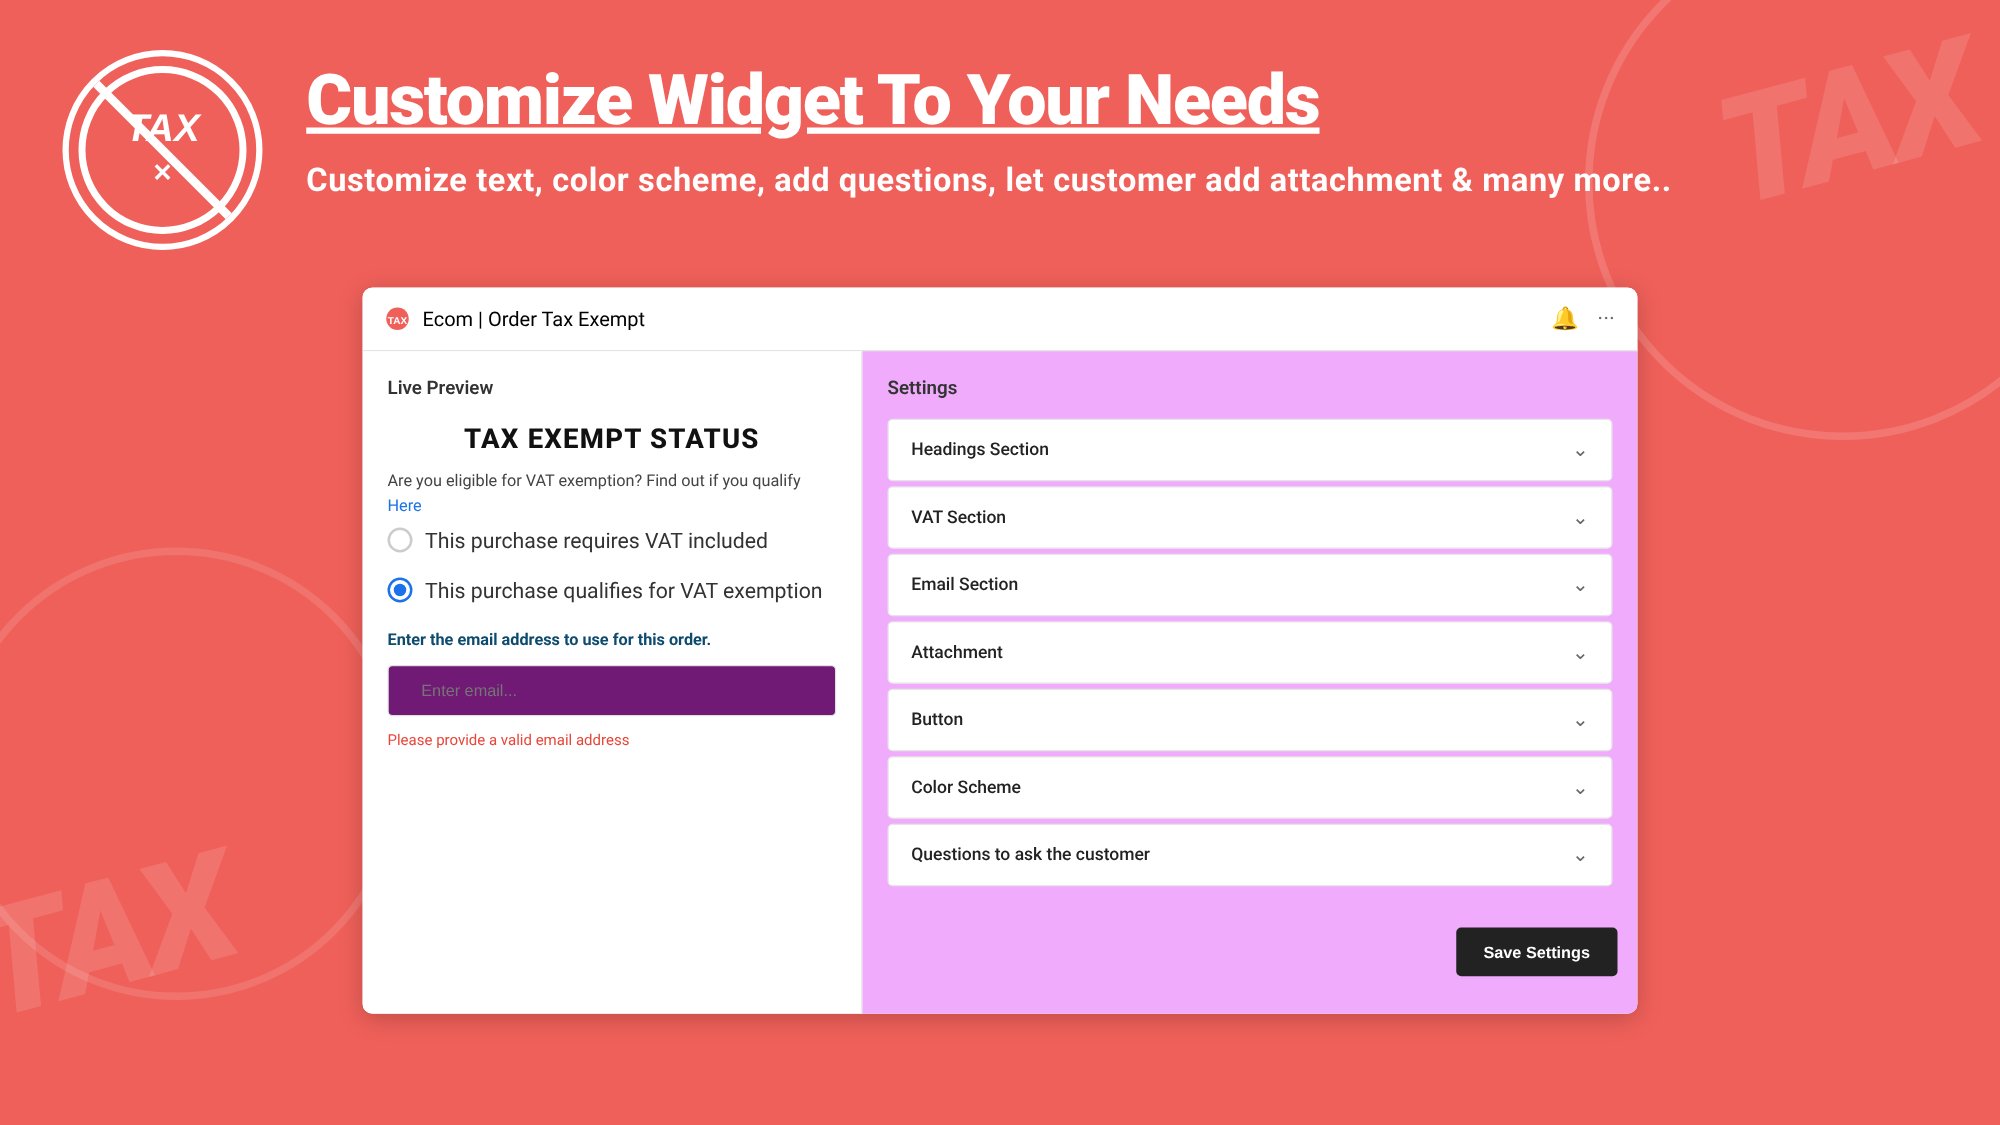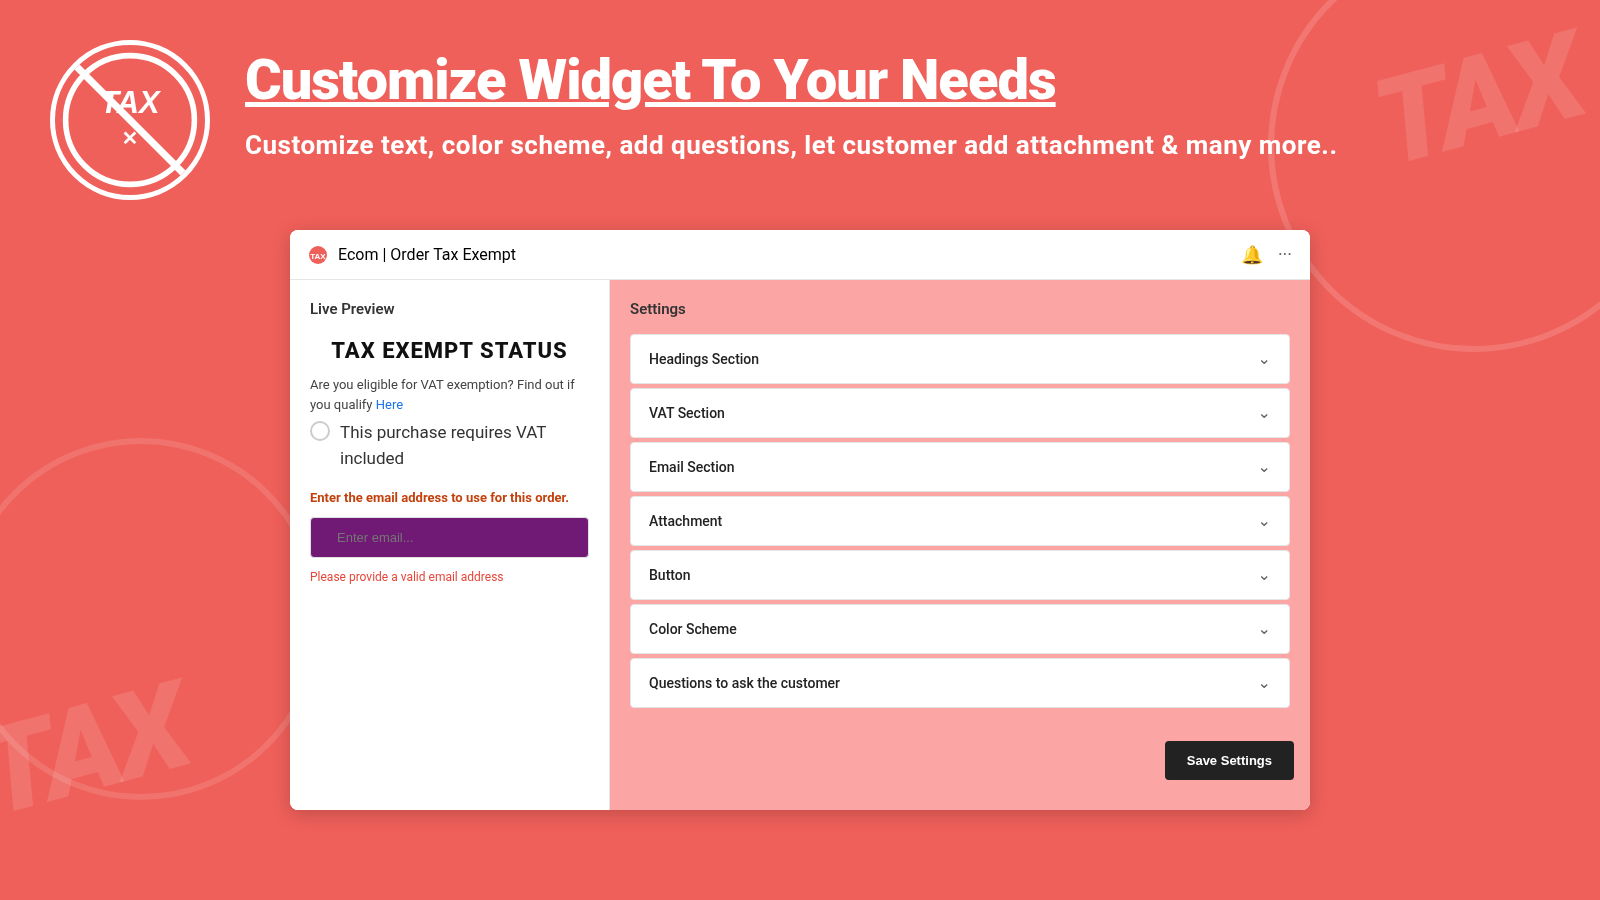--- a/index.html
+++ b/index.html
@@ -157,21 +157,21 @@
     }
 
     
     .app-body {
       display: flex;
       height: 530px;
     }
 
     
     .left-panel {
-      width: 320px;
+      width: 400px;
       flex-shrink: 0;
       background: white;
       border-right: 1px solid #e5e5e5;
       padding: 20px;
       overflow-y: auto;
     }
     .panel-title {
       font-size: 15px;
       font-weight: 600;
       color: #333;
@@ -237,21 +237,21 @@
       line-height: 1.5;
     }
 
     
     .email-section {
       margin-top: 18px;
     }
     .email-label {
       font-size: 13px;
       font-weight: 700;
-      color: #c2410c;
+      color: #0c4a6e;
       margin-bottom: 10px;
       line-height: 1.4;
     }
     .email-input {
       width: 100%;
       padding: 12px 26px;
       border: 1px solid #e0e0e0;
       border-radius: 4px;
       font-size: 13px;
       color: #999;
@@ -259,21 +259,21 @@
       margin-bottom: 12px;
     }
     .email-error {
       color: #e8463a;
       font-size: 12px;
     }
 
     
     .right-panel {
       flex: 1;
-      background: #fca5a5;
+      background: #f0abfc;
       padding: 20px;
       overflow-y: auto;
       position: relative;
     }
     .settings-title {
       font-size: 15px;
       font-weight: 600;
       color: #333;
       margin-bottom: 16px;
     }
@@ -374,20 +374,24 @@
           <div class="widget-title">TAX EXEMPT STATUS</div>
           <div class="widget-description">
             <span>Are you eligible for VAT exemption? Find out if you qualify </span><a href="#">Here</a>
           </div>
 
           <div class="radio-option">
             <div class="radio-circle"></div>
             <span class="radio-label">This purchase requires VAT included</span>
           </div>
 
+          <div class="radio-option">
+            <div class="radio-circle checked"></div>
+            <span class="radio-label">This purchase qualifies for VAT exemption</span>
+          </div>
 
           <div class="email-section">
             <div class="email-label">Enter the email address to use for this order.</div>
             <input class="email-input" type="email" placeholder="Enter email..." style="">
             <div class="email-error">Please provide a valid email address</div>
           </div>
         </div>
       </div>
 
       <div class="right-panel">

